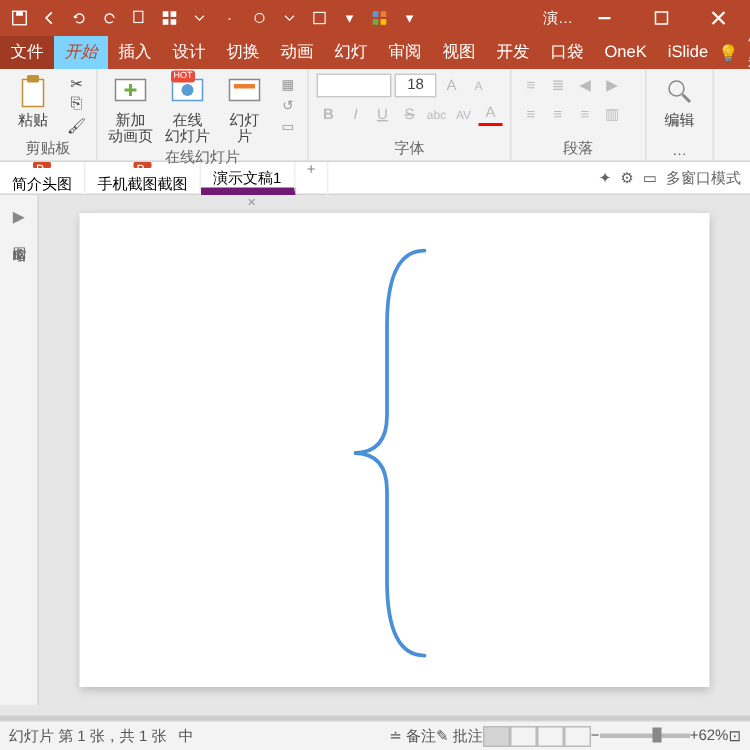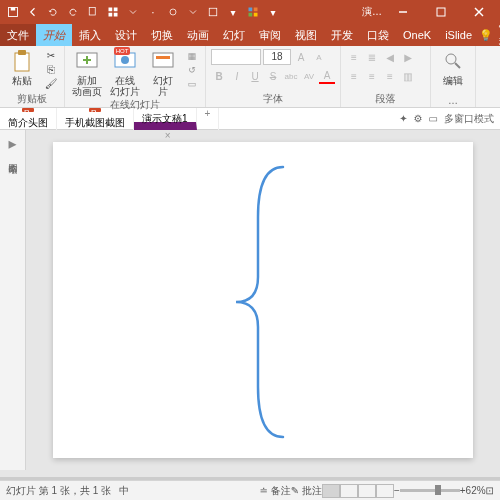--- a/index.html
+++ b/index.html
@@ -23,21 +23,21 @@
 .big-btn .ico{width:24px;height:24px;display:flex;align-items:center;justify-content:center;}
 .big-btn .lbl{font-size:10px;text-align:center;line-height:1.1;}
 .mini-col{display:flex;flex-direction:column;gap:1px;}
 .mini-btn{width:16px;height:13px;display:flex;align-items:center;justify-content:center;cursor:pointer;}
 .font-row{display:flex;gap:2px;align-items:center;}
 .font-sel{border:1px solid #c8c8c8;background:#fff;height:16px;font-size:10px;padding:0 2px;display:flex;align-items:center;width:50px;color:#999;}
 .size-sel{border:1px solid #c8c8c8;background:#fff;height:16px;font-size:10px;width:28px;text-align:center;line-height:14px;}
 .fmt-btn{width:16px;height:16px;display:flex;align-items:center;justify-content:center;color:#bbb;cursor:pointer;}
 .doc-tabs{height:22px;background:#fff;border-bottom:1px solid #d4d4d4;display:flex;align-items:center;font-size:10px;}
 .doc-tab{display:flex;align-items:center;gap:4px;padding:0 8px;height:22px;cursor:pointer;border-right:1px solid #eee;flex-direction:column;}
-.doc-tab.active{border-bottom:8px solid #701a75;}
+.doc-tab.active{border-bottom:5px solid #701a75;}
 .doc-tab .pico{width:12px;height:12px;background:#d24726;border-radius:1px;position:relative;}
 .doc-tab .pico::after{content:"P";color:#fff;font-size:8px;position:absolute;left:2px;top:0;}
 .doc-right{margin-left:auto;display:flex;align-items:center;gap:6px;padding-right:6px;color:#666;}
 .workspace{display:flex;height:340px;background:#e6e6e6;}
 .thumb-pane{width:26px;background:#f3f3f3;border-right:1px solid #d4d4d4;padding:4px 2px;}
 .thumb-label{writing-mode:vertical-rl;font-size:9px;color:#666;margin:4px auto;}
 .slide-area{flex:1;display:flex;align-items:flex-start;justify-content:center;padding:12px;overflow:hidden;}
 .slide{width:420px;height:316px;background:#fff;box-shadow:0 2px 6px rgba(0,0,0,0.2);position:relative;}
 .brace{position:absolute;left:175px;top:20px;}
 .statusbar{position:absolute;bottom:0;left:0;right:0;height:20px;background:#f3f3f3;border-top:1px solid #d4d4d4;display:flex;align-items:center;font-size:10px;color:#555;padding:0 6px;gap:8px;}

